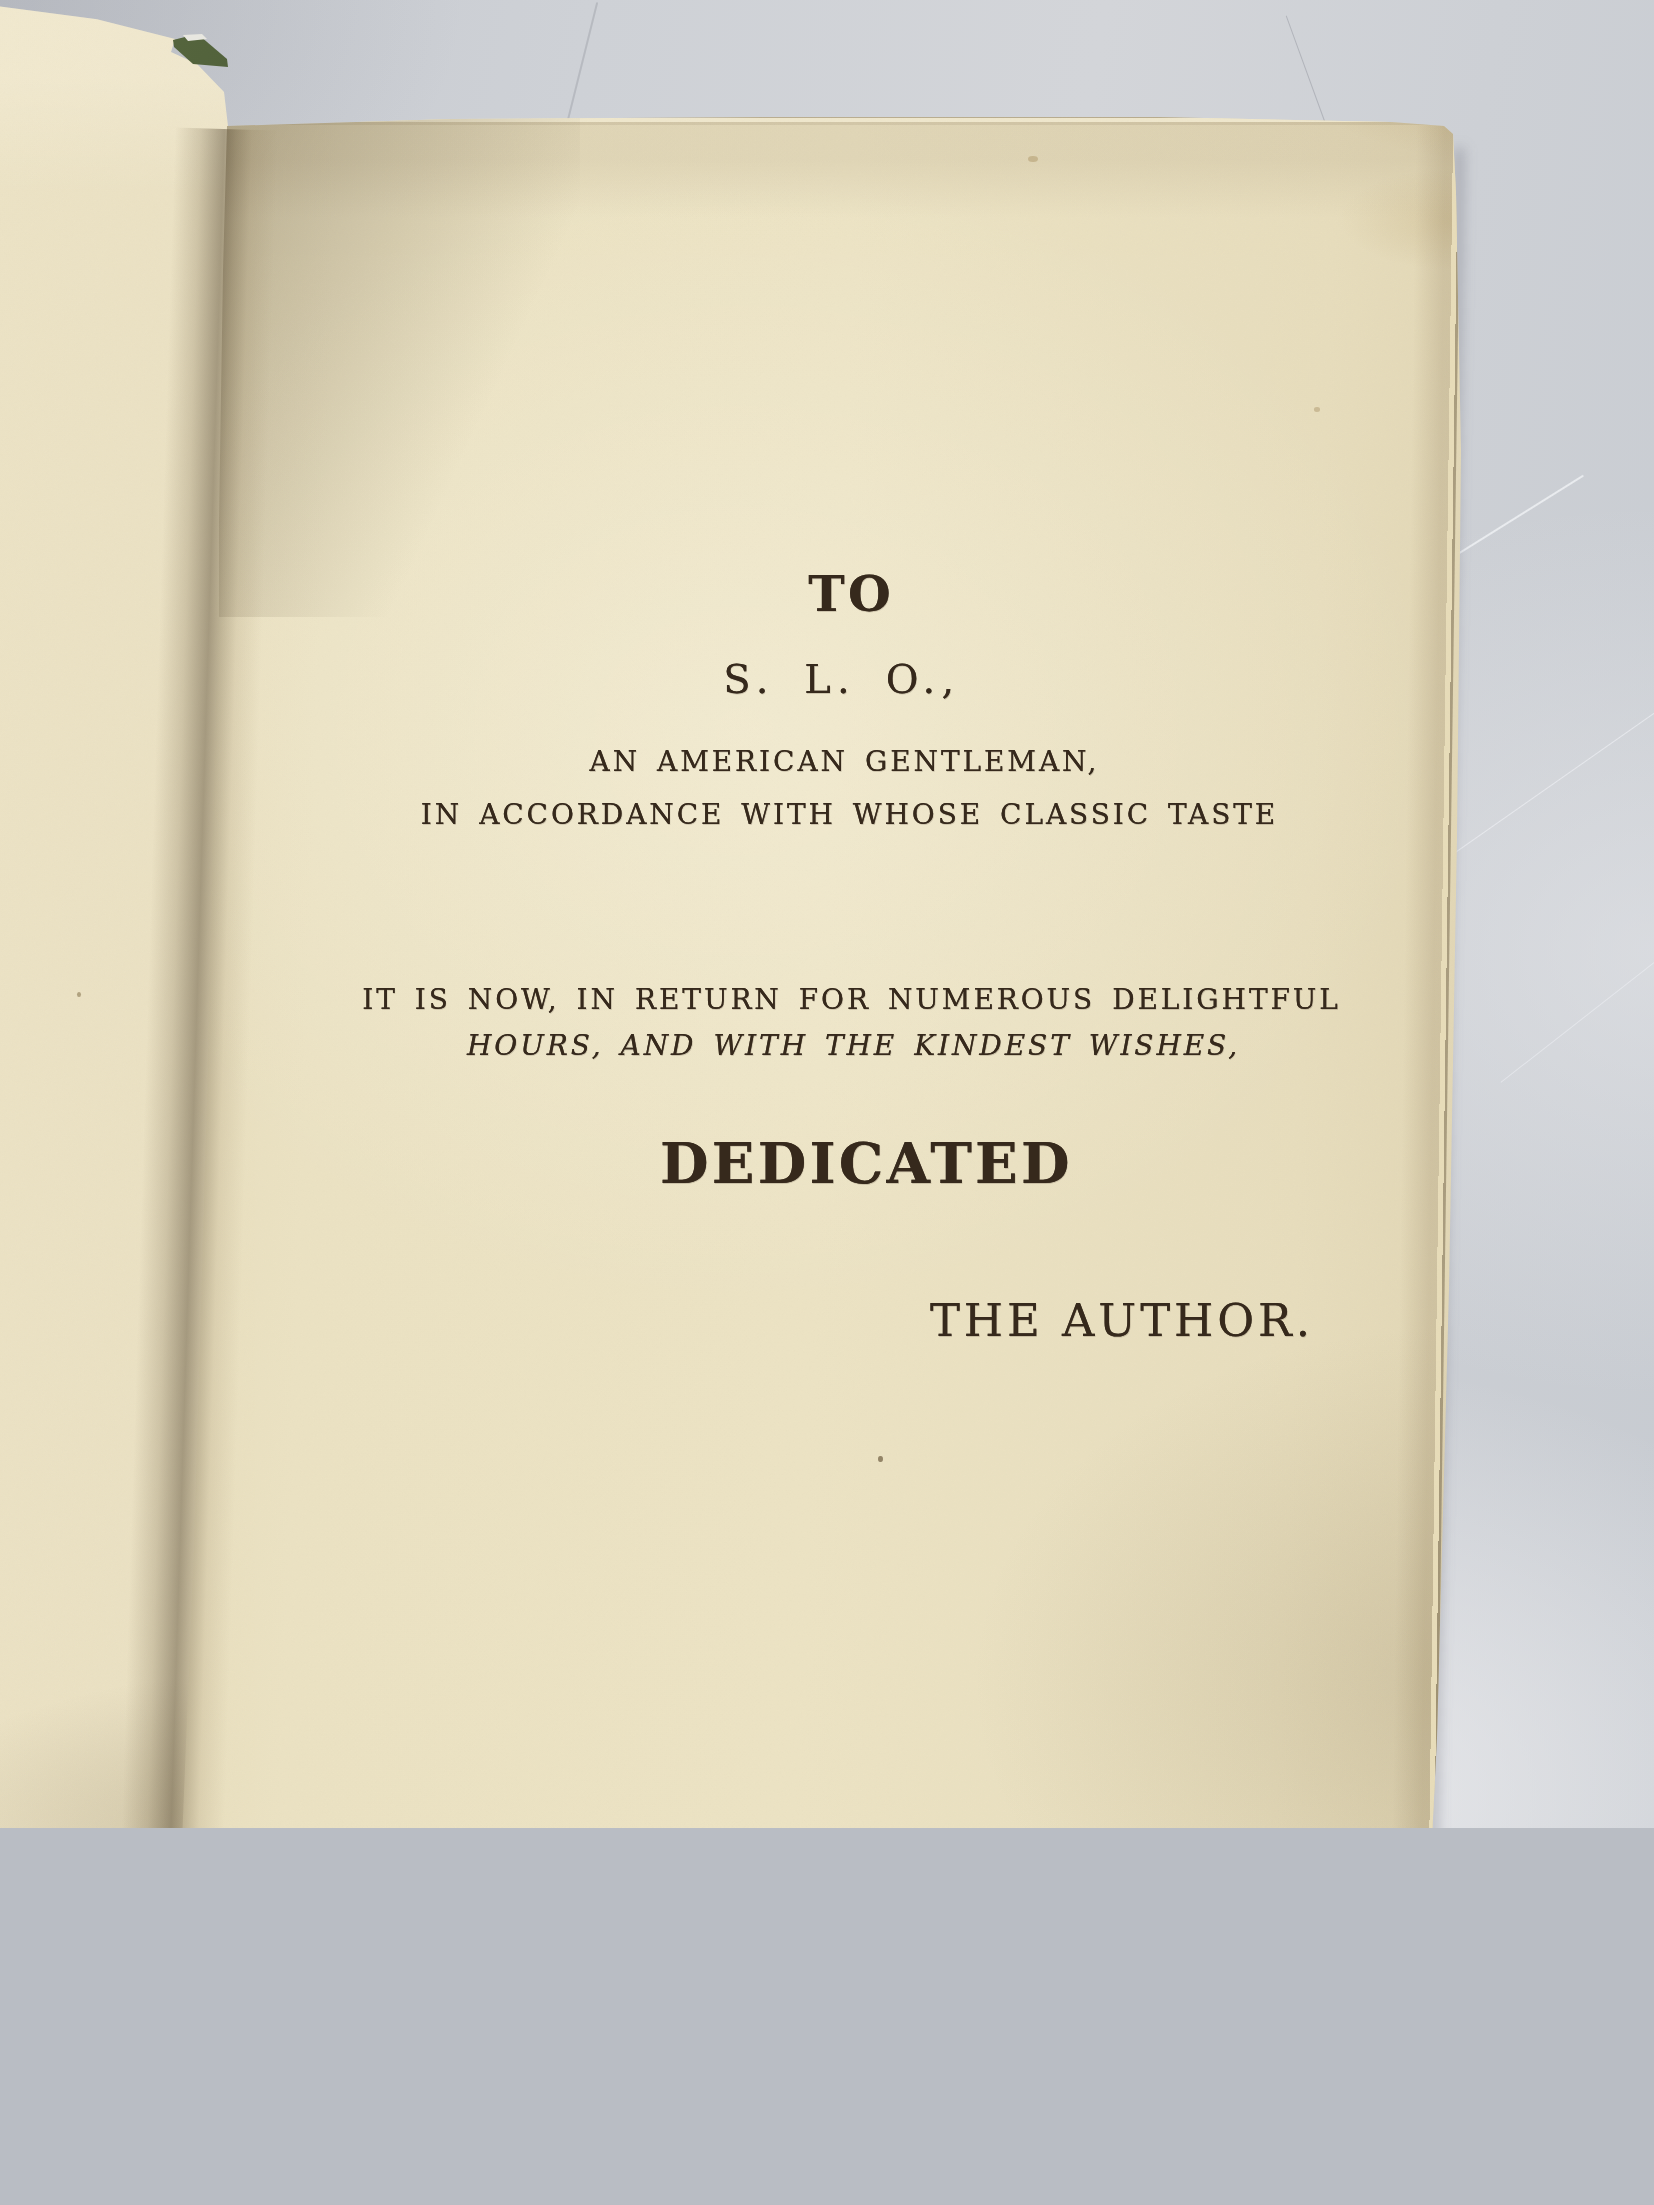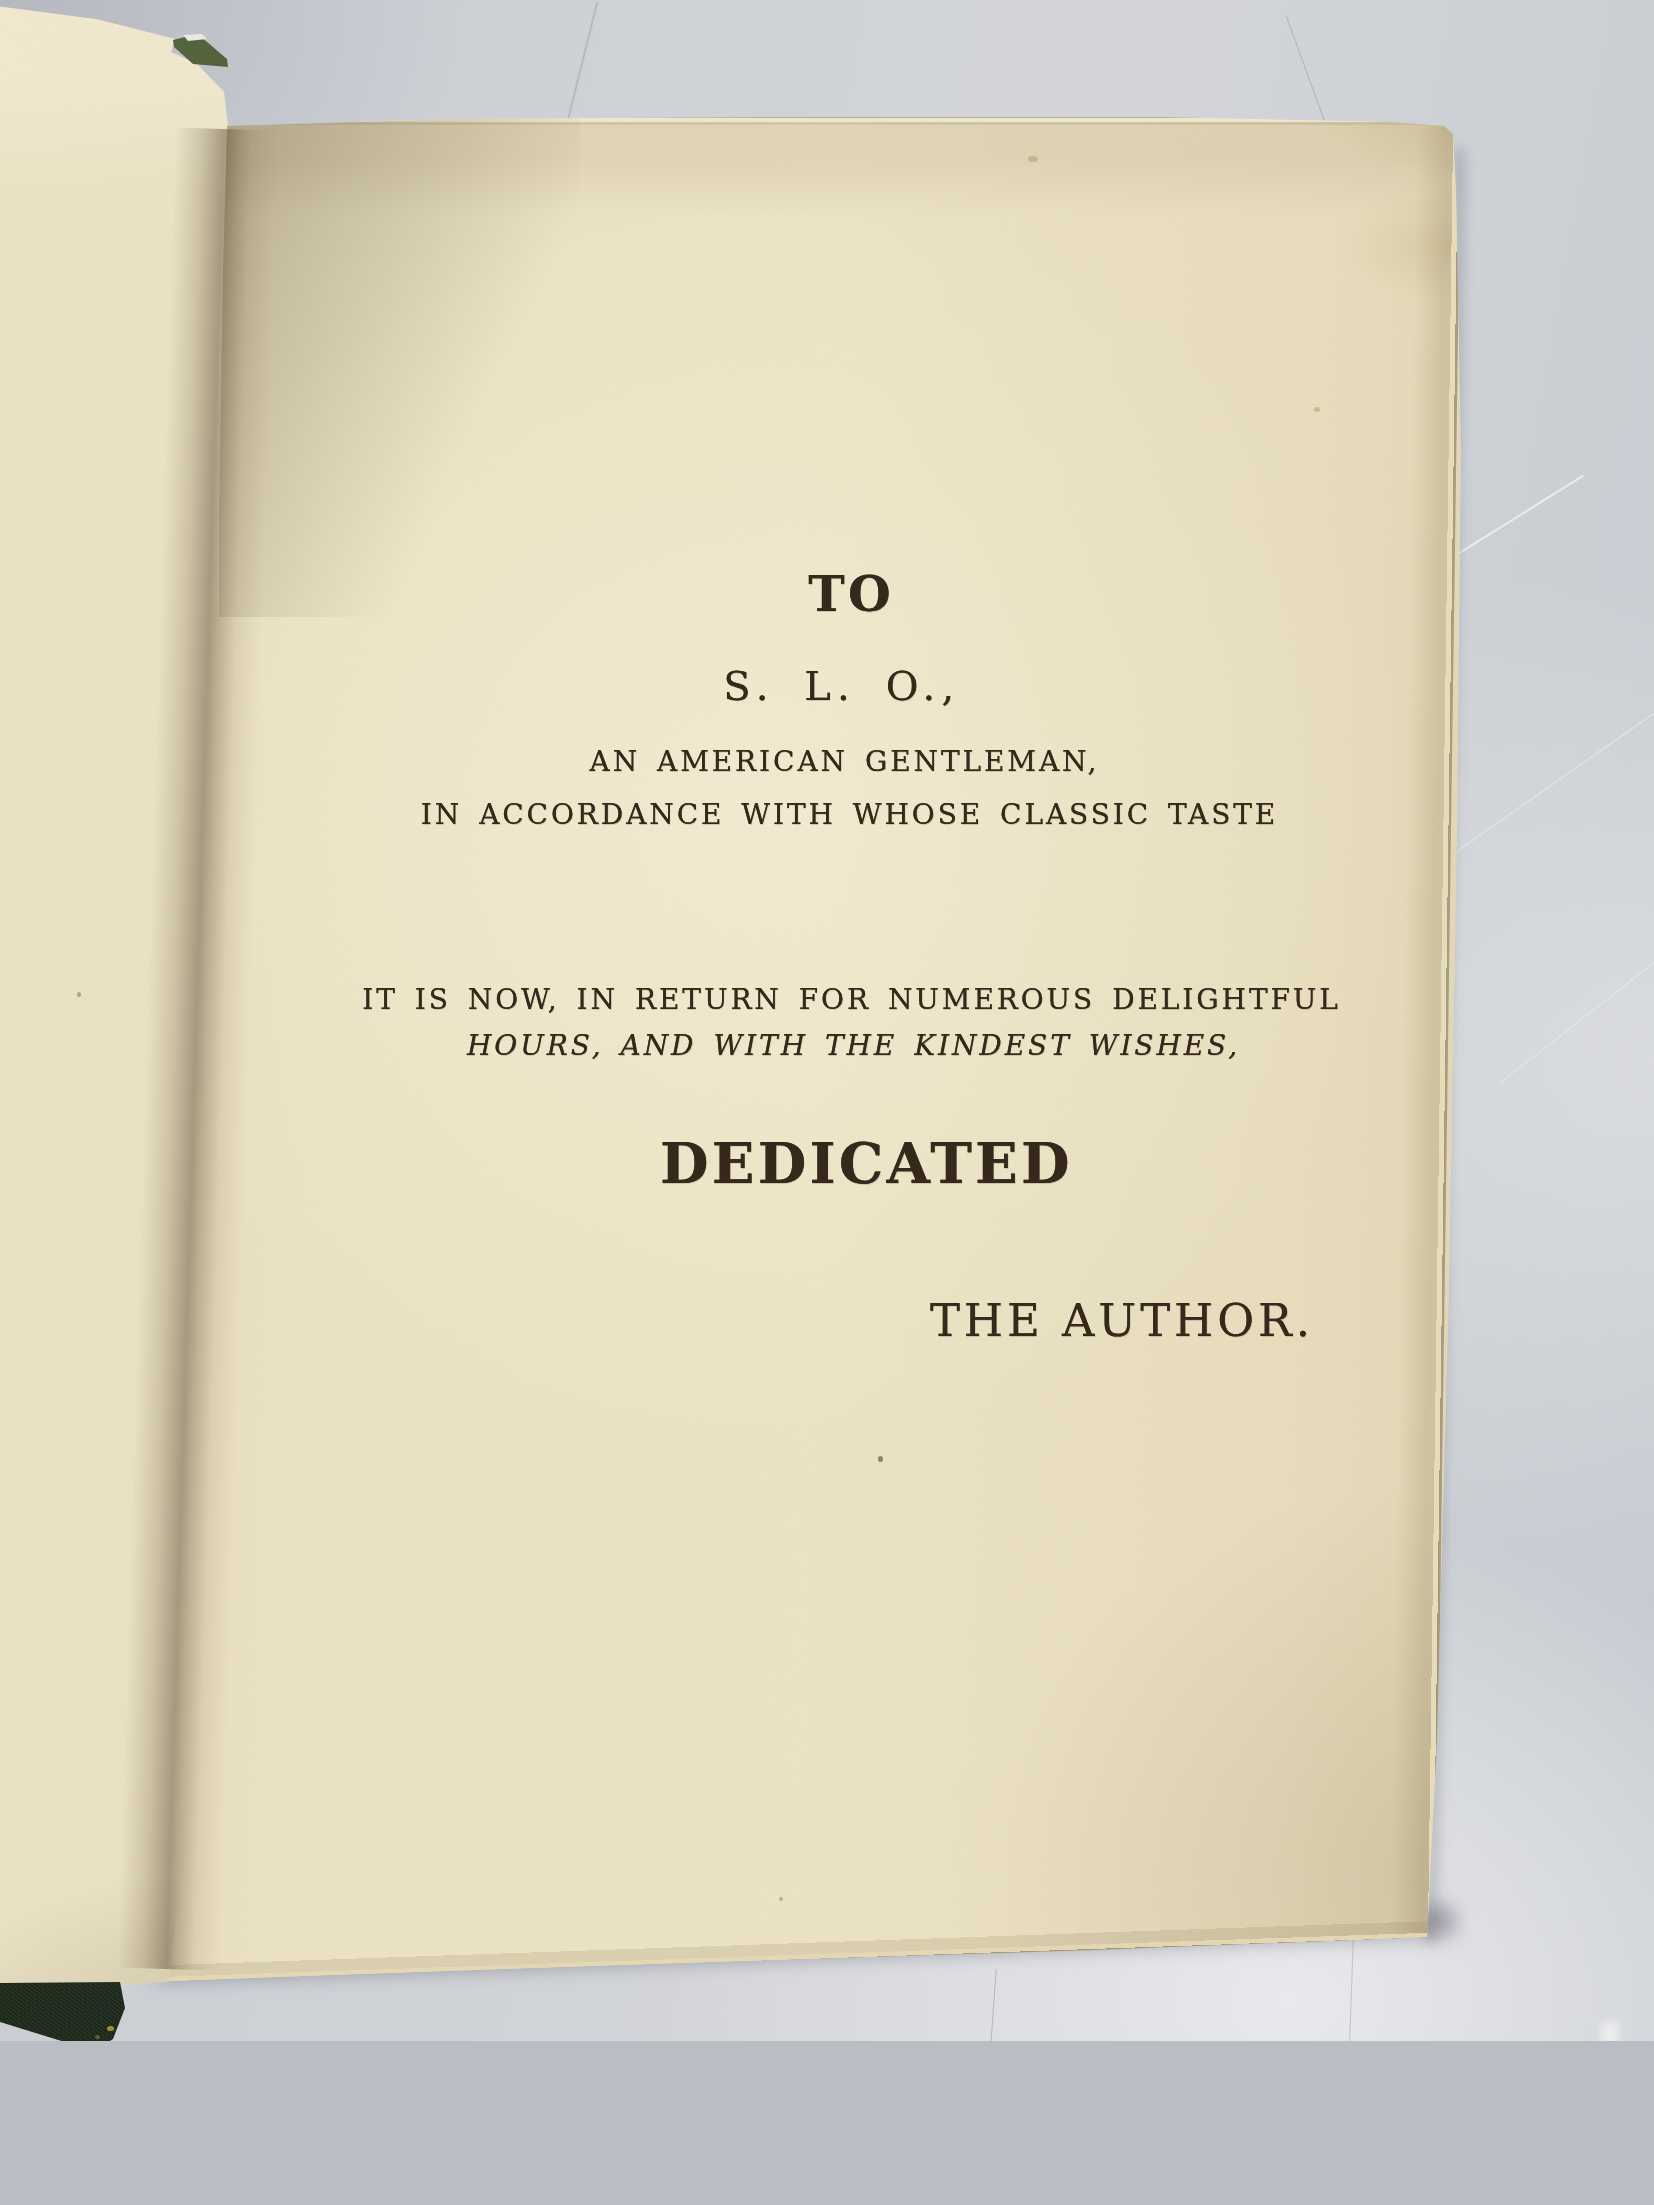--- a/index.html
+++ b/index.html
@@ -1,17 +1,17 @@
 <!DOCTYPE html>
 <html style="font-size:10.3px"><head>
 <meta charset="utf-8">
 <style>
   html,body{margin:0;padding:0;background:#b9bdc4;}
   #canvas{
-    position:relative; width:1654px; height:2041px; overflow:hidden;
+    position:relative; width:1654px; height:1828px; overflow:hidden;
     font-family:"DejaVu Serif","Liberation Serif",serif;
   }
   
   .table-surface{
     position:absolute; inset:0;
     background:
       radial-gradient(62% 38% at 78% 98%, rgba(240,240,242,0.80), rgba(240,240,242,0) 62%),
       radial-gradient(50% 35% at 100% 52%, rgba(230,231,234,0.55), rgba(230,231,234,0) 70%),
       radial-gradient(40% 25% at 0% 0%, rgba(150,153,161,0.35), rgba(150,153,161,0) 70%),
       linear-gradient(100deg,#c6c9cf 0%,#ced1d6 30%,#d3d5d9 56%,#cdd0d5 76%,#c7cbd1 100%);
@@ -126,21 +126,21 @@
 
   .grain{position:absolute; inset:0; opacity:.5; pointer-events:none;}
 
   
   .ln{
     position:absolute; text-align:center; line-height:1; white-space:nowrap;
     color:#36291c;
     text-shadow:0 0 0.6px rgba(54,41,28,0.85), 0.6px 0.6px 0 rgba(54,41,28,0.18);
   }
   .l1 {left:722px; top:570px;  width:258px;  font-size:49px; font-weight:700; letter-spacing:3.2px;}
-  .l2 {left:681px; top:659px; width:322px;  font-size:40px; letter-spacing:6.4px; word-spacing:10.3px;margin-top:7px;}
+  .l2 {left:681px; top:659px; width:322px;  font-size:40px; letter-spacing:6.4px; word-spacing:10.3px;}
   .body-line{width:1095px; font-size:28px; letter-spacing:2.9px; word-spacing:5.2px;}
   .l3 {left:297px;  top:748px;}
   .l4 {left:302px;  top:801px;}
   .l5 {left:304px;  top:905px;}
   .l6 {left:304px;  top:986px;}
   .l7 {left:306px;  top:1032px;font-style:italic;}
   .l8 {left:660px; top:1135px; width:386px;  font-size:56px; font-weight:700; letter-spacing:3.2px;}
   .l9 {left:274px;  top:1232px;}
   .l10{left:929px; top:1298px; width:386px;  font-size:45px; letter-spacing:3.9px;}
 </style>

